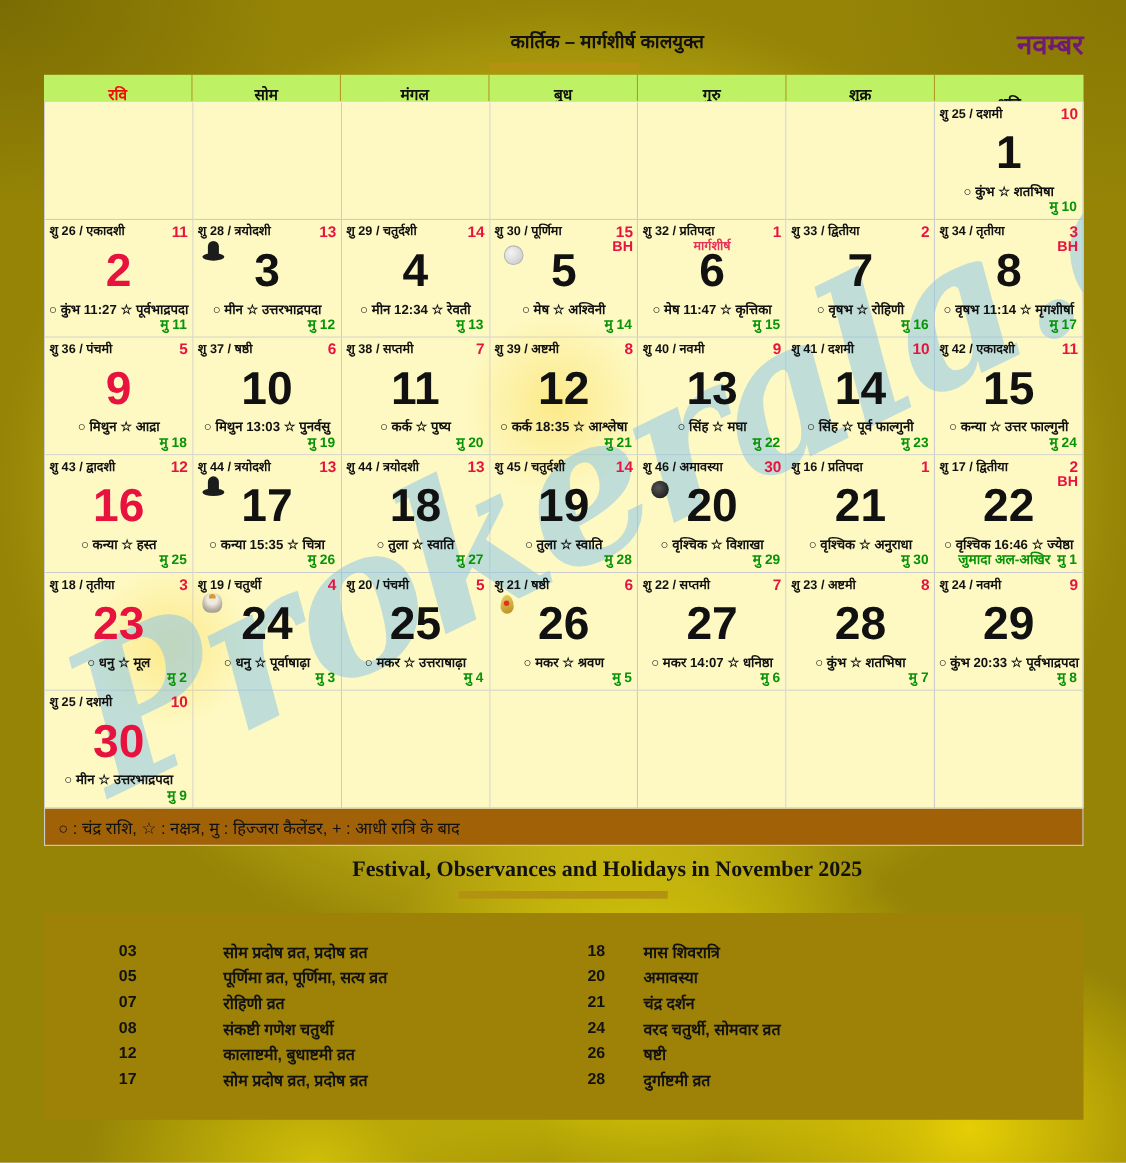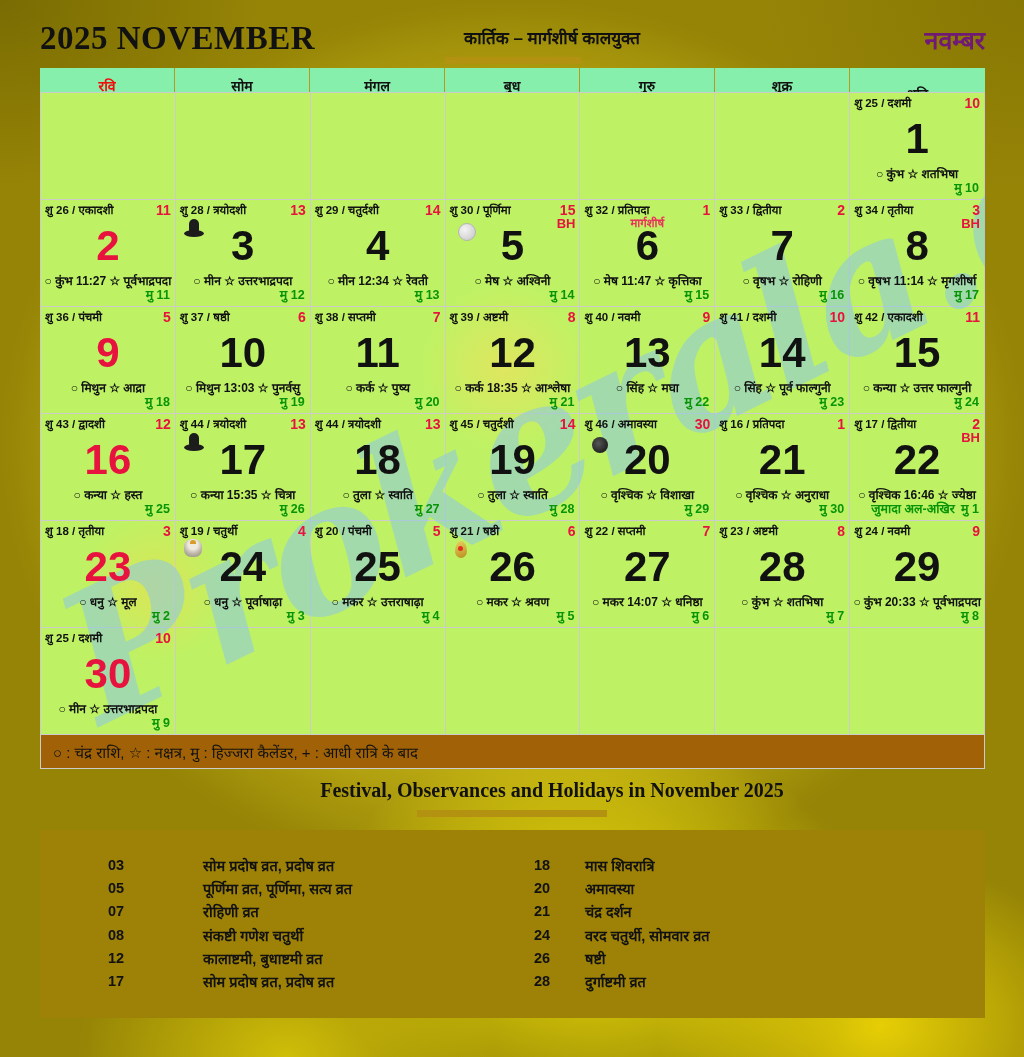--- a/index.html
+++ b/index.html
@@ -17,29 +17,29 @@
   .page{position:absolute;inset:0;}
   
   .cal-title{position:absolute;left:40px;top:20px;font-family:"Liberation Serif",serif;
     font-weight:700;font-size:33px;letter-spacing:.5px;color:#111;}
   .cal-subtitle{position:absolute;left:0;top:26px;width:1024px;text-align:center;
     font-weight:700;font-size:17px;color:#111;padding-left:40px;}
   .cal-subtitle-bar{position:absolute;left:445px;top:57px;width:136px;height:7px;background:#b29210;}
   .cal-month-hindi{position:absolute;right:39px;top:22px;font-weight:700;font-size:25px;color:#701a75;}
   
   .cal-panel{position:absolute;left:40px;top:68px;width:945px;}
-  .weekday-row{display:grid;grid-template-columns:repeat(7,1fr);background:#86efac;height:24px;}
+  .weekday-row{display:grid;grid-template-columns:repeat(7,1fr);background:#bef264;height:24px;}
   .weekday{display:flex;align-items:center;justify-content:center;font-size:14px;font-weight:700;
     color:#111;border-right:1px solid #b49a20;}
   .weekday:last-child{border-right:none;margin-top:16px;}
   .weekday.red{color:#f20d0d;}
   .grid-wrap{position:relative;overflow:hidden;background:#fff;}
   .grid{display:grid;grid-template-columns:repeat(7,1fr);grid-auto-rows:107px;
     border-left:1px solid #ccc;border-top:1px solid #ccc;}
-  .cell{position:relative;background:#bef264;border-right:1px solid #ccc;border-bottom:1px solid #ccc;}
+  .cell{position:relative;background:#fef9c3;border-right:1px solid #ccc;border-bottom:1px solid #ccc;}
   .cell-inner{position:relative;z-index:2;display:flex;flex-direction:column;height:100%;}
   .toprow{display:flex;justify-content:space-between;align-items:flex-start;padding:2px 4px 0 4px;}
   .tithi{font-size:11.5px;font-weight:700;color:#111;white-space:nowrap;}
   .alt{font-size:14px;font-weight:700;color:#e8123f;line-height:1;padding-top:1px;}
   .bh{position:absolute;right:4px;top:16px;font-size:13px;font-weight:700;color:#e8123f;z-index:3;}
   .mnote{position:absolute;left:0;right:0;top:15px;text-align:center;font-size:11.5px;
     font-weight:700;color:#e8345a;z-index:3;}
   .daynum{flex:1;display:flex;align-items:center;justify-content:center;
     font-size:42px;font-weight:800;color:#111;line-height:1;}
   .daynum.red{color:#e8123f;}
@@ -89,21 +89,20 @@
   .fest-col.right .fest-row{grid-template-columns:51px 1fr;}
   
   .footer{position:absolute;left:0;top:1024px;width:1024px;text-align:center;
     font-size:15px;font-weight:700;color:#111;}
 </style>
 </head>
 <body>
 
 <div class="page">
 
-  <div class="cal-title">2025 NOVEMBER</div>
   <div class="cal-subtitle">कार्तिक – मार्गशीर्ष कालयुक्त</div>
   <div class="cal-subtitle-bar"></div>
   <div class="cal-month-hindi">नवम्बर</div>
 
   <div class="cal-panel">
     <div class="weekday-row" id="weekday-row">
         <div class="weekday red">रवि</div>
         <div class="weekday">सोम</div>
         <div class="weekday">मंगल</div>
         <div class="weekday">बुध</div>

